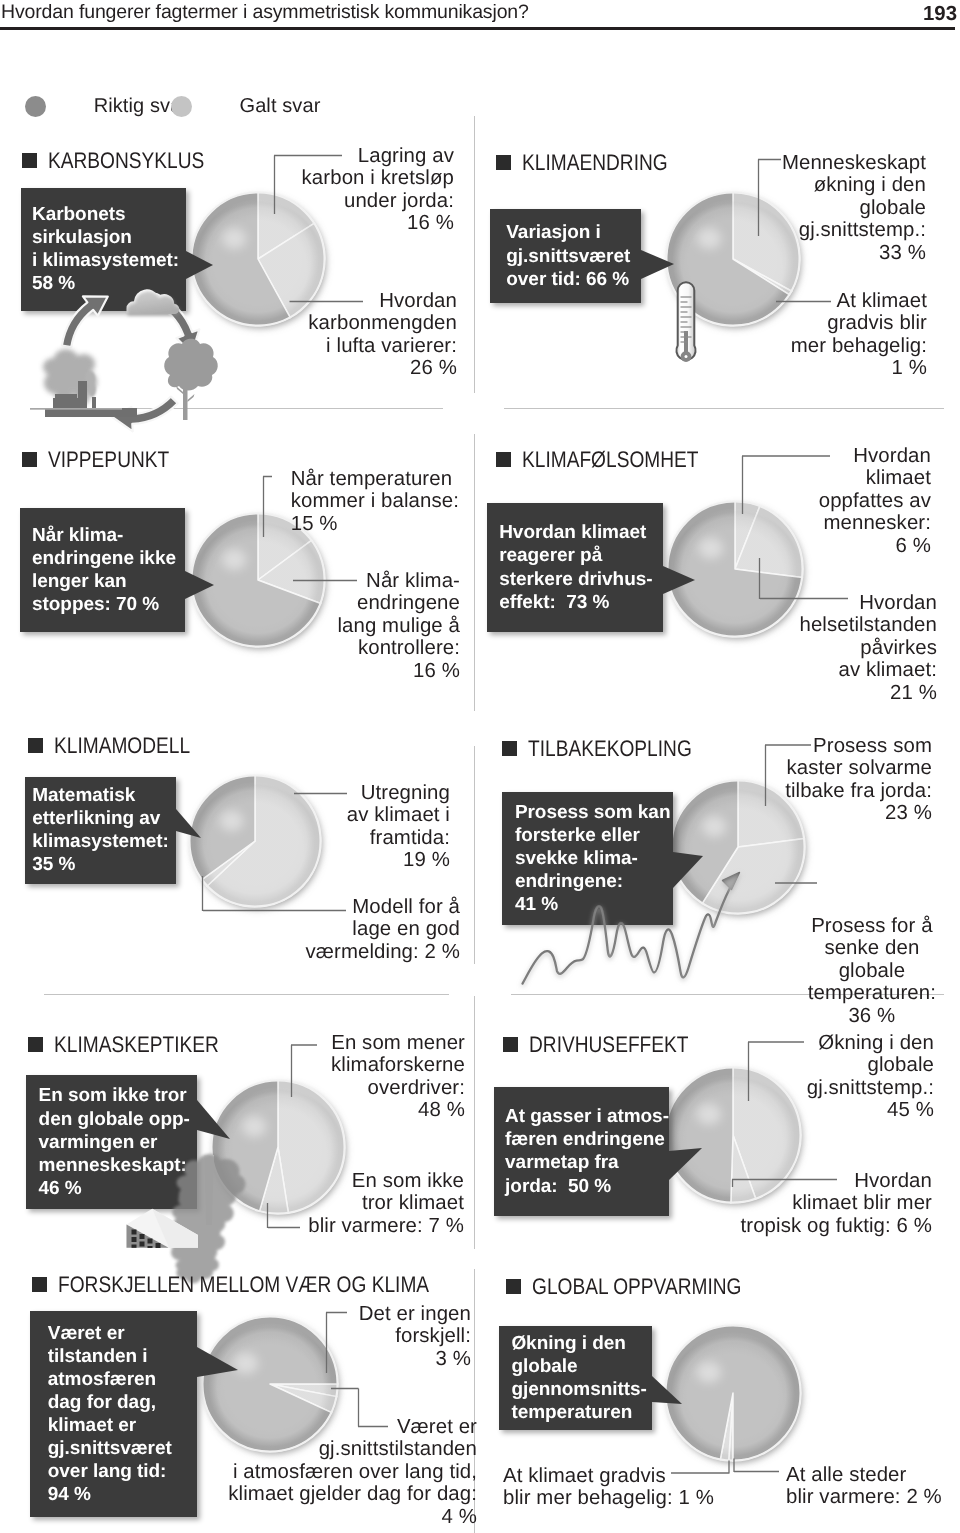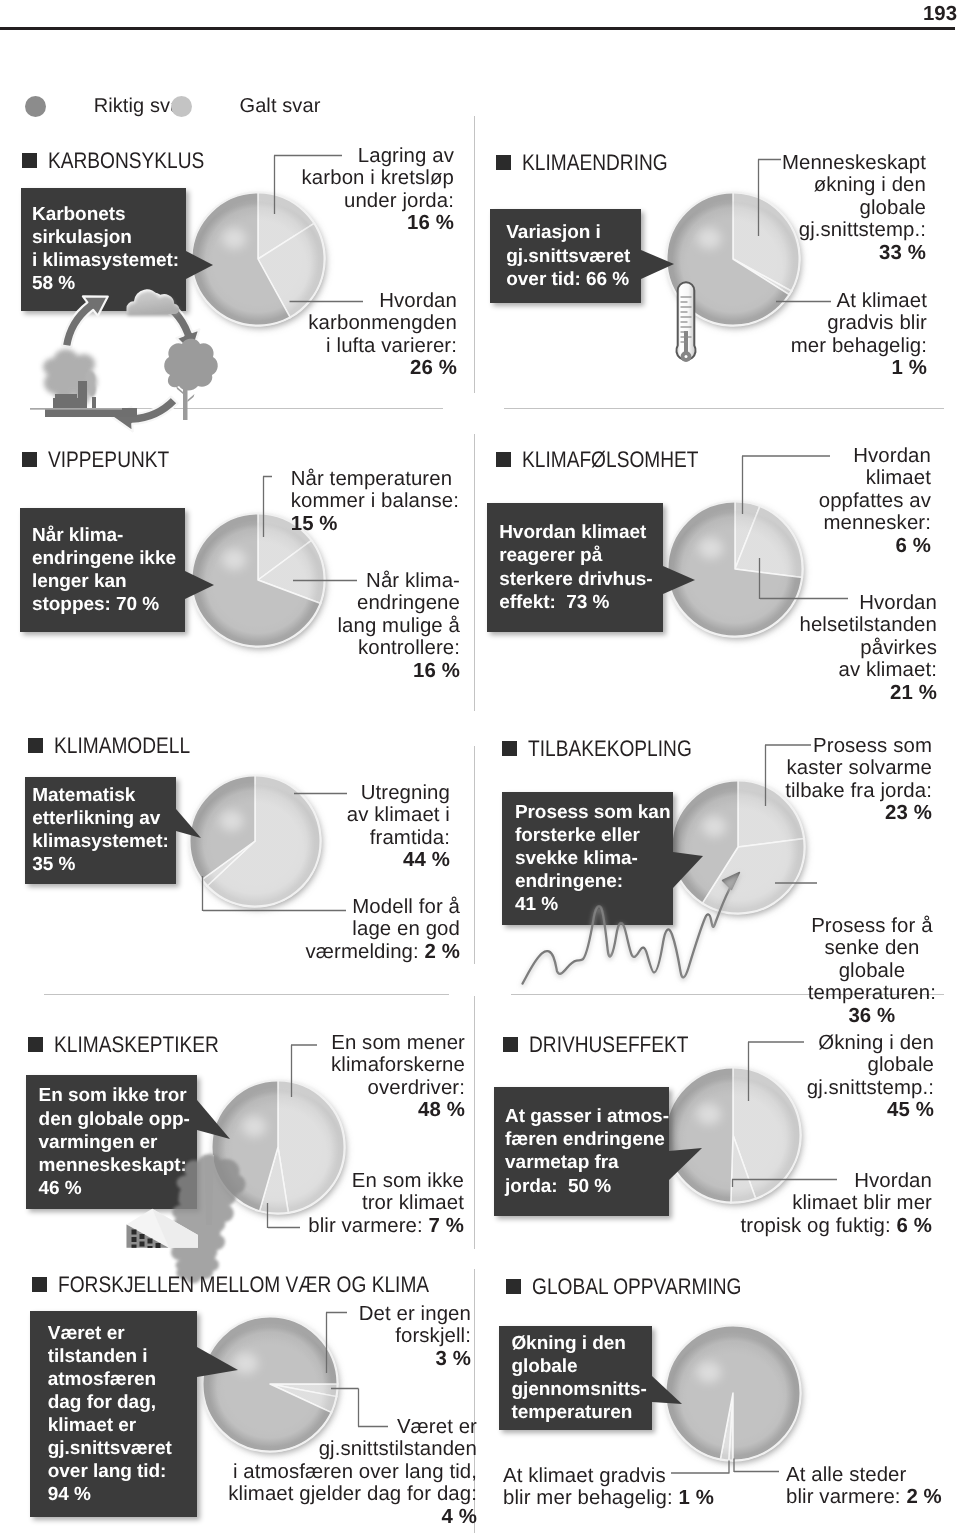--- a/index.html
+++ b/index.html
@@ -26,33 +26,34 @@
 .sec-title{font-size:22.6px;color:#231f20;white-space:nowrap;margin-left:11px;line-height:23px;
            display:inline-block;transform:scaleX(0.847);transform-origin:left center;}
 
 
 .callout{position:absolute;background:#3b3b3b;color:#ffffff;box-sizing:content-box;
          box-shadow:3px 3px 5px rgba(0,0,0,0.32);}
 .callout .ln{font-size:19px;font-weight:700;line-height:23.1px;white-space:pre;letter-spacing:-0.05px;}
 
 
 .ann{position:absolute;font-size:20.4px;line-height:22.4px;color:#231f20;white-space:nowrap;letter-spacing:0.1px;}
-.ann .v{font-weight:700;}
+.ann .v{font-weight:400;}
 
 
 .vrule{position:absolute;width:1px;background:#c3c3c3;}
 .hrule{position:absolute;height:1px;background:#c3c3c3;}
 .ann div{white-space:nowrap;}
 svg{display:block;overflow:visible;}
 </style>
 </head>
 <body>
 
 <div class="page">
 
+  <div class="hdr-title">Hvordan fungerer fagtermer i asymmetristisk kommunikasjon?</div>
   <div class="hdr-page">193</div>
   <div class="hdr-rule"></div>
 
   <div class="legend">
     <div class="leg-item" style="left:0px">
       <span class="leg-dot" style="background: rgb(140, 140, 140);"></span>
       <span class="leg-label">Riktig svar</span>
     </div>
     <div class="leg-item" style="left:145.8px">
       <span class="leg-dot" style="background: rgb(196, 196, 196);"></span>
@@ -529,21 +530,21 @@
           <div class="ln">klimasystemet:</div>
           <div class="ln">35 %</div>
         </div>
         <svg width="960" height="1533" style="position:absolute;left:0;top:0;pointer-events:none">
           <polygon points="176,809 201,838 176,831" fill="#3b3b3b"></polygon>
         </svg>
         <div class="ann" style="right:510px;top:782px;text-align:right">
           <div>Utregning</div>
           <div>av klimaet i</div>
           <div>framtida:</div>
-          <div class="vline"><span class="v">44 %</span></div>
+          <div class="vline"><span class="v">19 %</span></div>
         </div>
         <div class="ann" style="right:500px;top:896px;text-align:right">
           <div>Modell for å</div>
           <div>lage en god</div>
           <div class="vline"><span>værmelding:</span> <span class="v">2 %</span></div>
         </div>
       </div>
       <div class="sec">
         <div class="sec-head" style="left:502.2px;top:736.9px">
           <span class="sec-bullet"></span>

